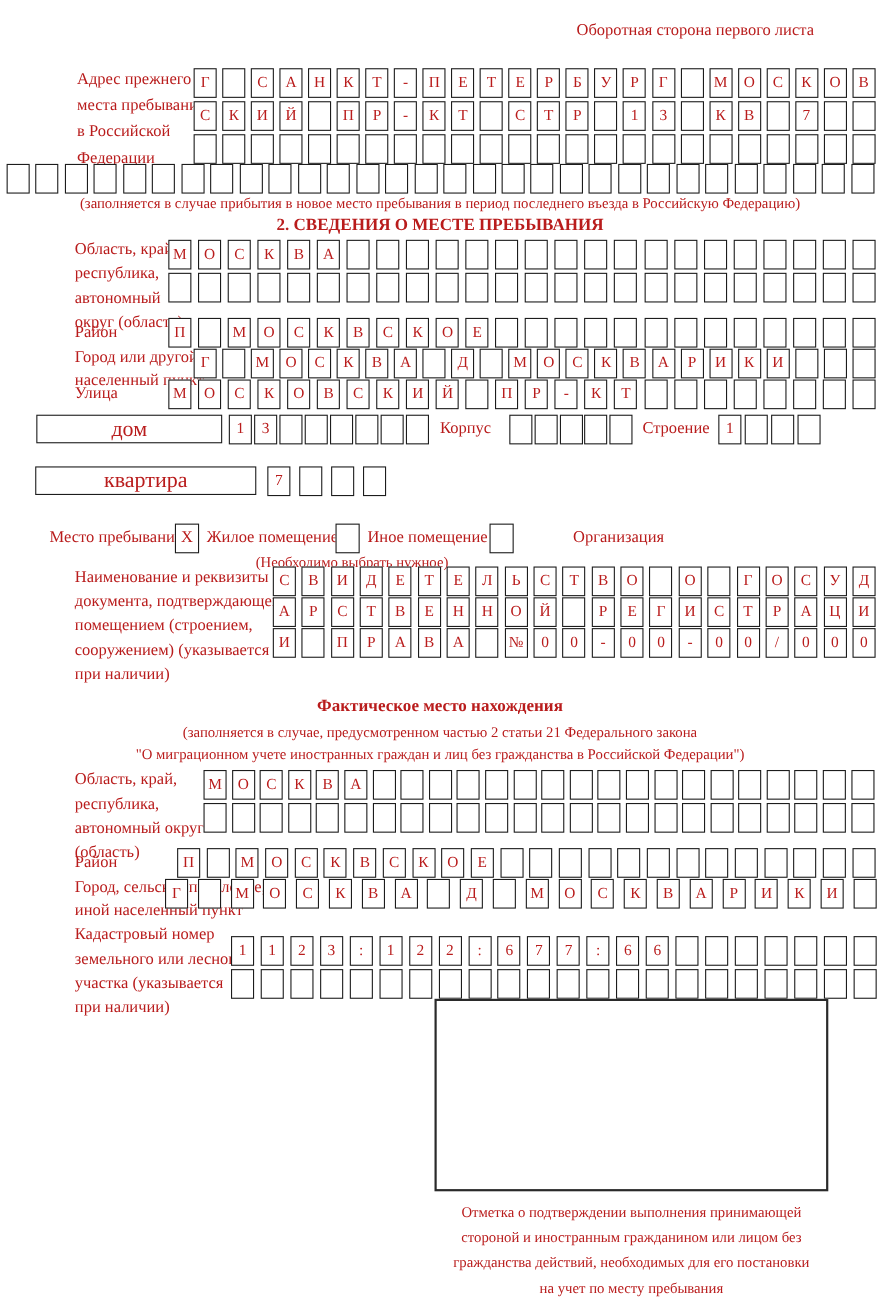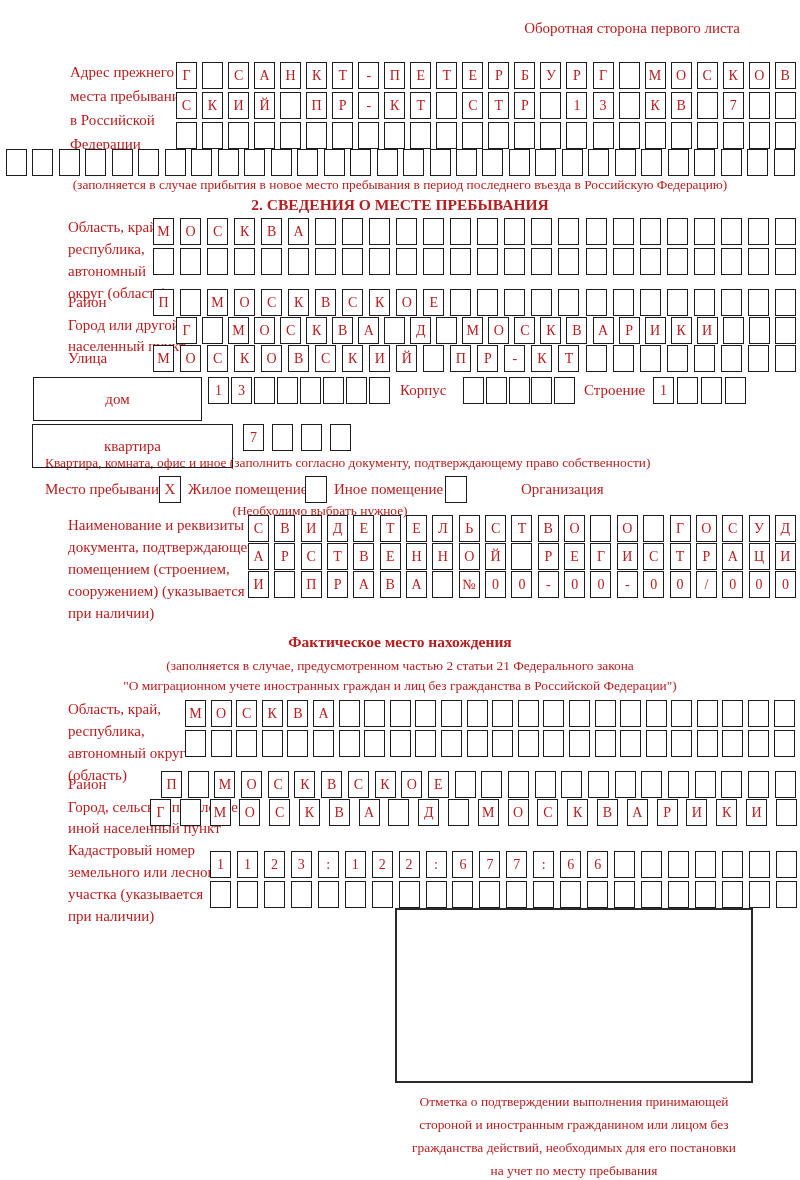--- a/index.html
+++ b/index.html
@@ -15,22 +15,22 @@
   .cap{font-size:13.4px;}
   .center{text-align:center;}
   .title{font-size:15.5px;font-weight:bold;}
   .cellrow{display:flex;justify-content:space-between;}
   .cell{
     width:21px;height:27px;box-sizing:border-box;border:1.6px solid #1c1c1c;
     display:flex;align-items:center;justify-content:center;
     font-size:14px;flex:0 0 auto;background:#fff;
   }
   .widebox{
-    box-sizing:border-box;border:1.6px solid #1c1c1c;height:44px;
-    display:flex;align-items:center;justify-content:center;font-size:15px;background:#fff;
+    box-sizing:border-box;border:1.6px solid #1c1c1c;height:26px;
+    display:flex;align-items:center;justify-content:center;font-size:20px;background:#fff;
   }
   .checkbox{
     width:22px;height:27px;box-sizing:border-box;border:1.6px solid #1c1c1c;
     display:flex;align-items:center;justify-content:center;font-size:15px;background:#fff;
   }
   .inline-lbl{font-size:15px;line-height:27px;}
   .stamp{box-sizing:border-box;border:2px solid #2a2a2a;background:#fff;}
   .stampcap{font-size:13.4px;line-height:23px;text-align:center;white-space:nowrap;}
 </style>
 </head>
@@ -333,21 +333,20 @@
       <span class="cell"></span>
     </div>
 
   <div class="abs widebox" style="left:32px;top:424px;width:201px;">квартира</div>
   <div class="abs cellrow" style="left:243px;top:424px;width:108px;">
       <span class="cell">7</span>
       <span class="cell"></span>
       <span class="cell"></span>
       <span class="cell"></span>
     </div>
-  <div class="abs cap" style="left:45px;top:455px;">Квартира, комната, офис и иное (заполнить согласно документу, подтверждающему право собственности)</div>
 
   <div class="abs inline-lbl" style="left:45px;top:476px;">Место пребывания:</div>
   <div class="abs checkbox" style="left:159px;top:476px;">X</div>
   <div class="abs inline-lbl" style="left:188px;top:476px;">Жилое помещение</div>
   <div class="abs checkbox" style="left:305px;top:476px;"></div>
   <div class="abs inline-lbl" style="left:334px;top:476px;">Иное помещение</div>
   <div class="abs checkbox" style="left:445px;top:476px;"></div>
   <div class="abs inline-lbl" style="left:485px;top:476px;margin-left:36px;">Организация</div>
   <div class="abs cap center" style="left:150px;top:503px;width:340px;">(Необходимо выбрать нужное)</div>
 

